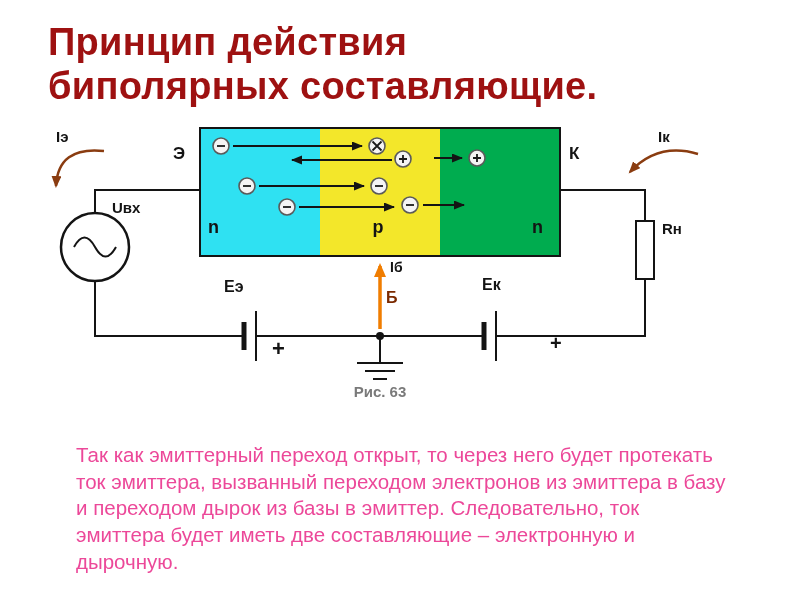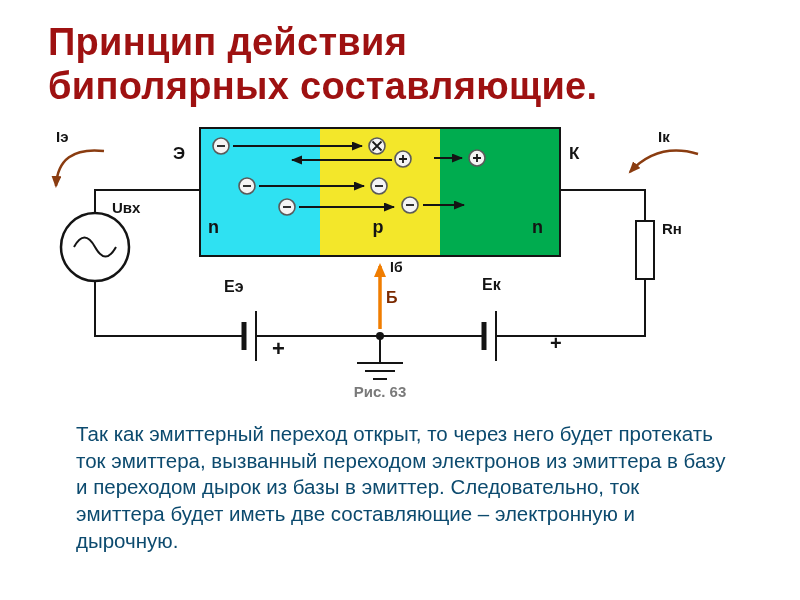--- a/index.html
+++ b/index.html
@@ -31,26 +31,26 @@
   .title span { display: block; }
   .diagram {
     position: absolute;
     left: 0;
     top: 0;
     z-index: 1;
   }
   .body-text {
     position: absolute;
     left: 76px;
-    top: 421px;
+    top: 442px;
     width: 652px;
     margin: 0;
     font-size: 20.5px;
     line-height: 1.3;
-    color: #0c4a6e;
+    color: #ec4899;
   }
   
   .wire { stroke: var(--wire, #141414); stroke-width: 2; fill: none; }
   .node { fill: #ffffff; stroke: var(--wire, #141414); stroke-width: 2.5; }
   .res  { fill: #ffffff; stroke: var(--wire, #141414); stroke-width: 2; }
   .dot  { fill: var(--wire, #141414); }
   .rg-n1 { fill: var(--region_n_left, #2fe1f2); }
   .rg-p  { fill: var(--region_p, #f3e72a); }
   .rg-n2 { fill: var(--region_n_right, #00ac4f); }
   .carrier-arrow { stroke: var(--wire, #141414); stroke-width: 2; fill: none; }

